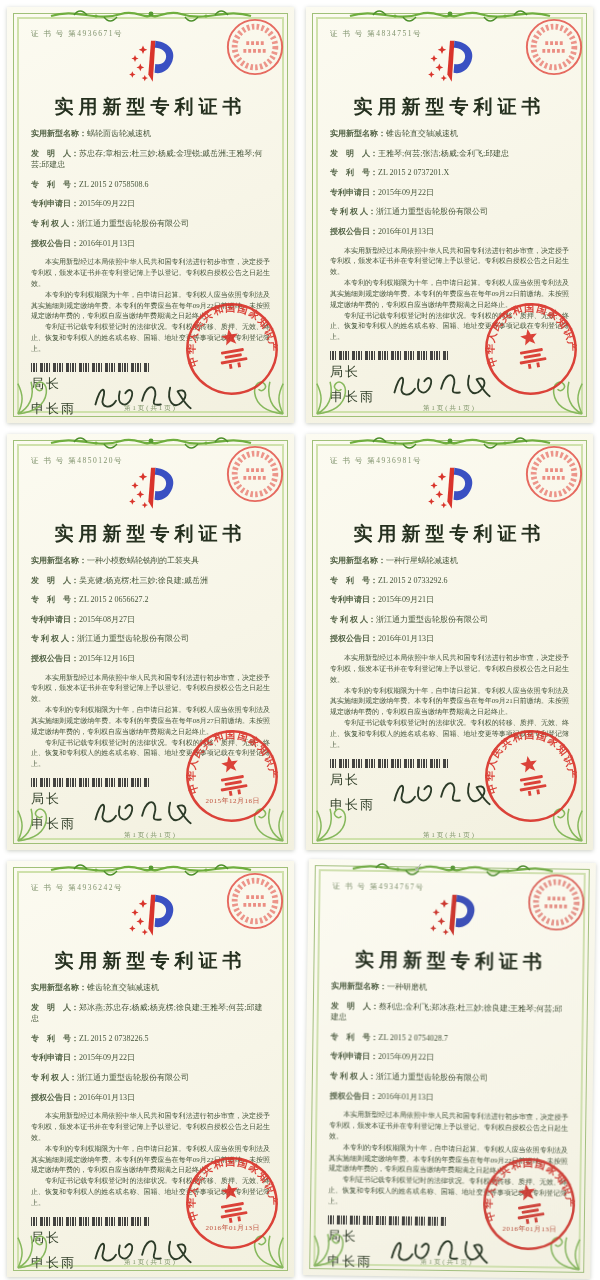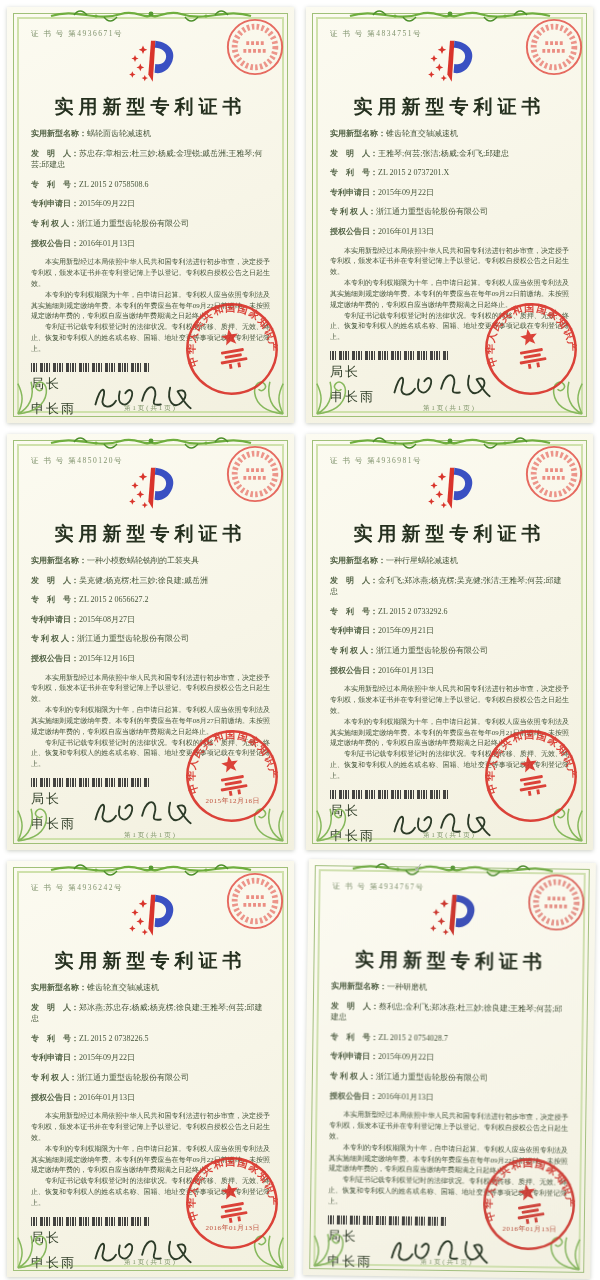--- a/index.html
+++ b/index.html
@@ -450,23 +450,20 @@
         </g>
         <path d="M35,2 C52,4 58,15 54,25 C50,36 41,40 34,38 L34.8,28 C43,30 47,25 47,19.5 C47,13.5 41,9.5 34.4,9.8 Z" fill="#3a50c2"></path>
       </svg>
 
       <div class="title">实用新型专利证书</div>
 
       <div class="field">
         <span class="lbl">实用新型名称：</span><span>一种行星蜗轮减速机</span>
       </div>
       <div class="field">
-        <span class="lbl">发　明　人：</span><span>金利飞;郑冰燕;杨克楞;吴克健;张洁;王雅琴;何芸;邱建忠</span>
-      </div>
-      <div class="field">
         <span class="lbl">专　利　号：</span><span>ZL 2015 2 0733292.6</span>
       </div>
       <div class="field">
         <span class="lbl">专利申请日：</span><span>2015年09月21日</span>
       </div>
       <div class="field">
         <span class="lbl">专 利 权 人：</span><span>浙江通力重型齿轮股份有限公司</span>
       </div>
       <div class="field">
         <span class="lbl">授权公告日：</span><span>2016年01月13日</span>

